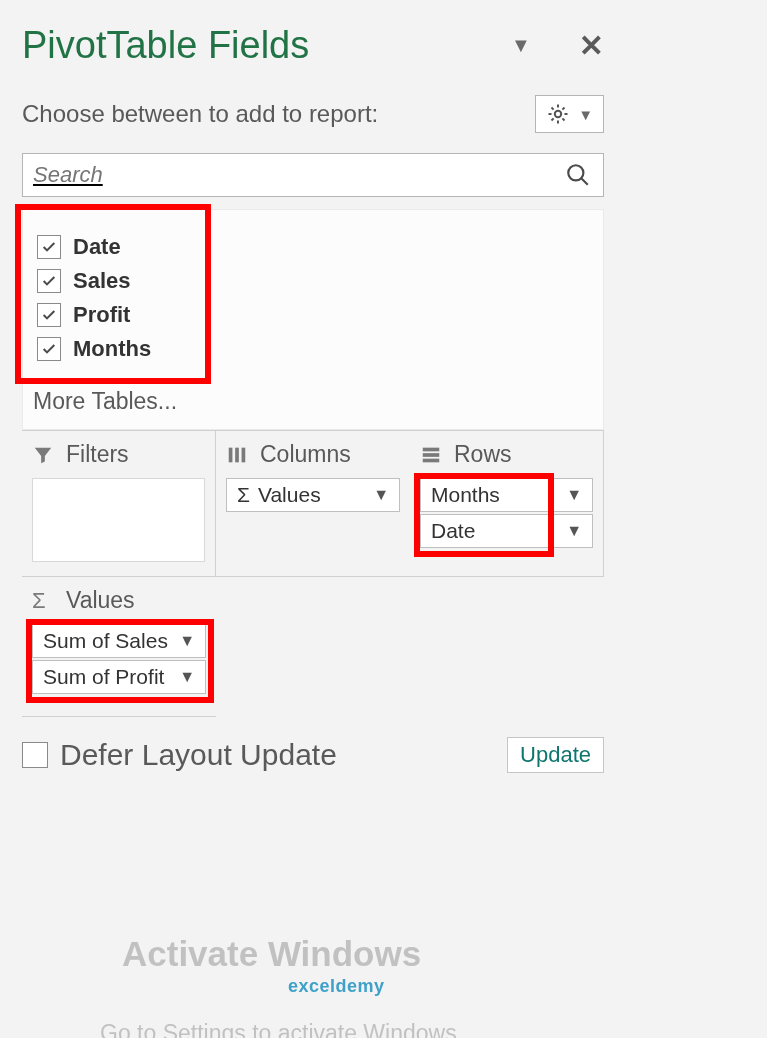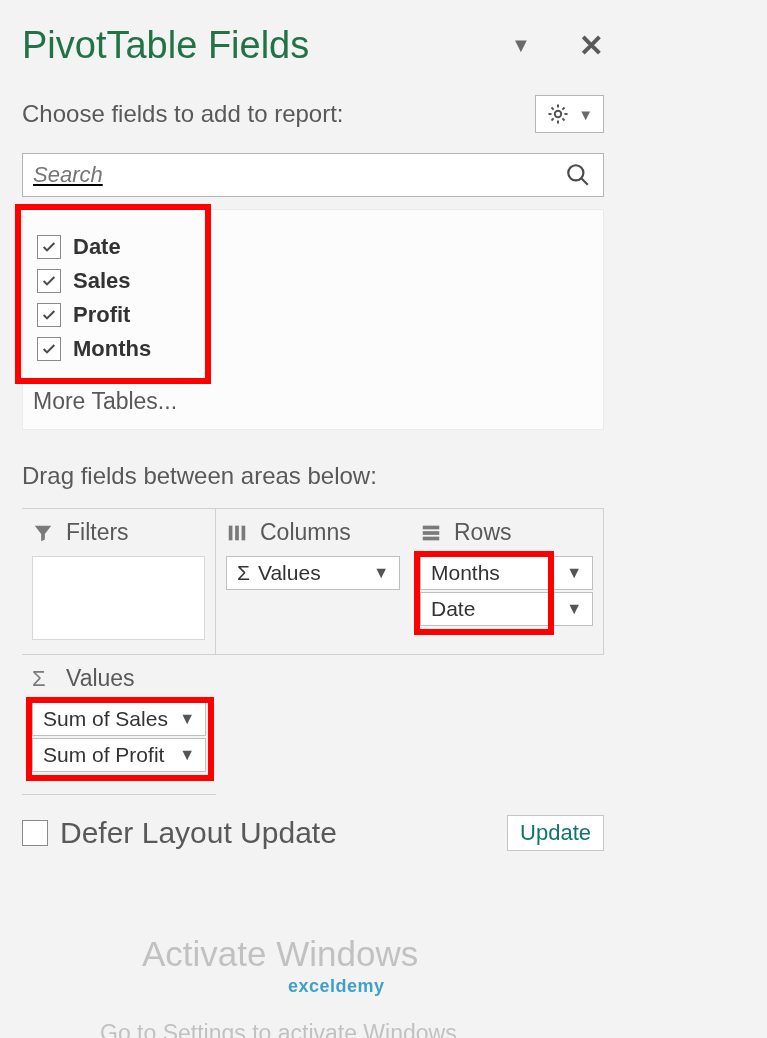--- a/index.html
+++ b/index.html
@@ -160,24 +160,25 @@
     display:flex; align-items:center; justify-content:space-between;
     margin-top:20px;
   }
   .footer-left { display:flex; align-items:center; gap:12px; color:#595959; font-size:30px;}
   .footer-checkbox { width:26px; height:26px; border:1px solid #8a8a8a; background:#fff;}
   .update-btn {
     border:1px solid #c6c6c6; background:#fff; color:#0f766e;
     font-size:22px; padding:4px 12px; cursor:pointer;
   }
   .watermark1 {
-    position:absolute; left:142px; top:934px;
+    position:absolute; left:122px; top:934px;
     color:rgba(100,100,100,0.35);
     font-size:35px;
     pointer-events:none;
+    font-weight:bold;
   }
   .watermark2 {
     position:absolute; left:100px; top:1020px;
     color:rgba(100,100,100,0.35);
     font-size:23px;
     pointer-events:none;
   }
   .watermark-logo {
     position:absolute; left:288px; top:976px;
     color:#3fa1c9;
@@ -194,21 +195,21 @@
 
   <div class="header-row">
     <div class="title">PivotTable Fields</div>
     <div class="header-controls">
       <div class="caret-down-icon">▼</div>
       <div class="close-icon">✕</div>
     </div>
   </div>
 
   <div class="sub-row">
-    <div class="sub-label">Choose fields to add to report:</div>
+    <div class="sub-label">Choose between to add to report:</div>
     <button class="gear-btn">
       <svg class="gear-icon" viewBox="0 0 24 24" fill="none" stroke="#555" stroke-width="2">
         <circle cx="12" cy="12" r="3.2"></circle>
         <path d="M12 2.5v3M12 18.5v3M21.5 12h-3M5.5 12h-3M18.5 5.5l-2.1 2.1M7.6 16.4l-2.1 2.1M18.5 18.5l-2.1-2.1M7.6 7.6 5.5 5.5"></path>
       </svg>
       <span class="caret-down-icon" style="font-size:15px;">▼</span>
     </button>
   </div>
 
   <div class="search-box">
@@ -252,21 +253,20 @@
             </svg>
         </div>
         <span class="field-label">Months</span>
       </div>
     </div>
     <div class="more-tables">More Tables...</div>
     
     <div class="red-highlight" style="left:-8px; top:-6px; width:196px; height:180px;"></div>
   </div>
 
-  <div class="areas-label">Drag fields between areas below:</div>
 
   <div class="areas-grid" style="position:relative;">
 
     <div class="area-cell">
       <div class="area-header">
         <svg class="area-hd-icon" viewBox="0 0 24 24" fill="currentColor">
             <path d="M3 4h18l-7 9v6l-4 2v-8L3 4z"></path>
           </svg>
         <span>Filters</span>
       </div>

